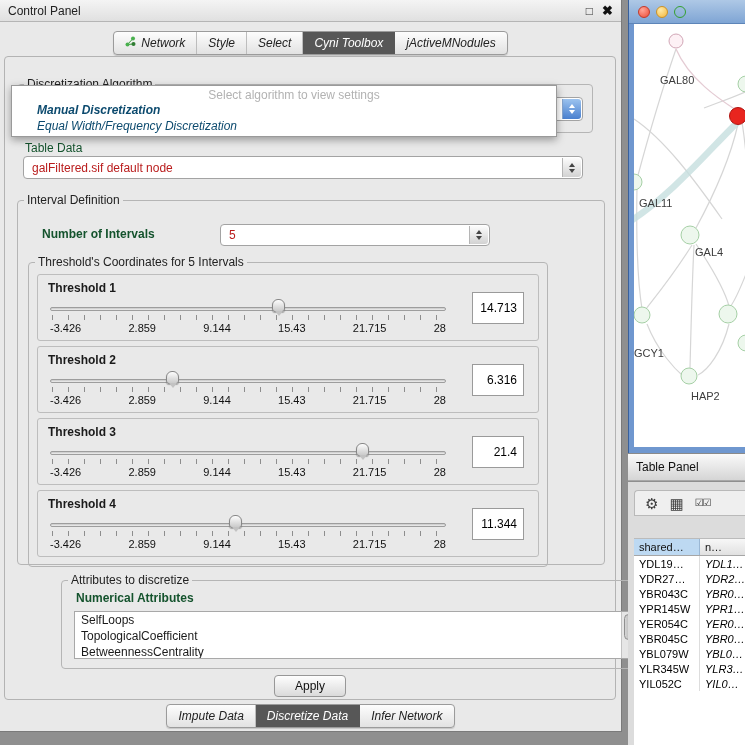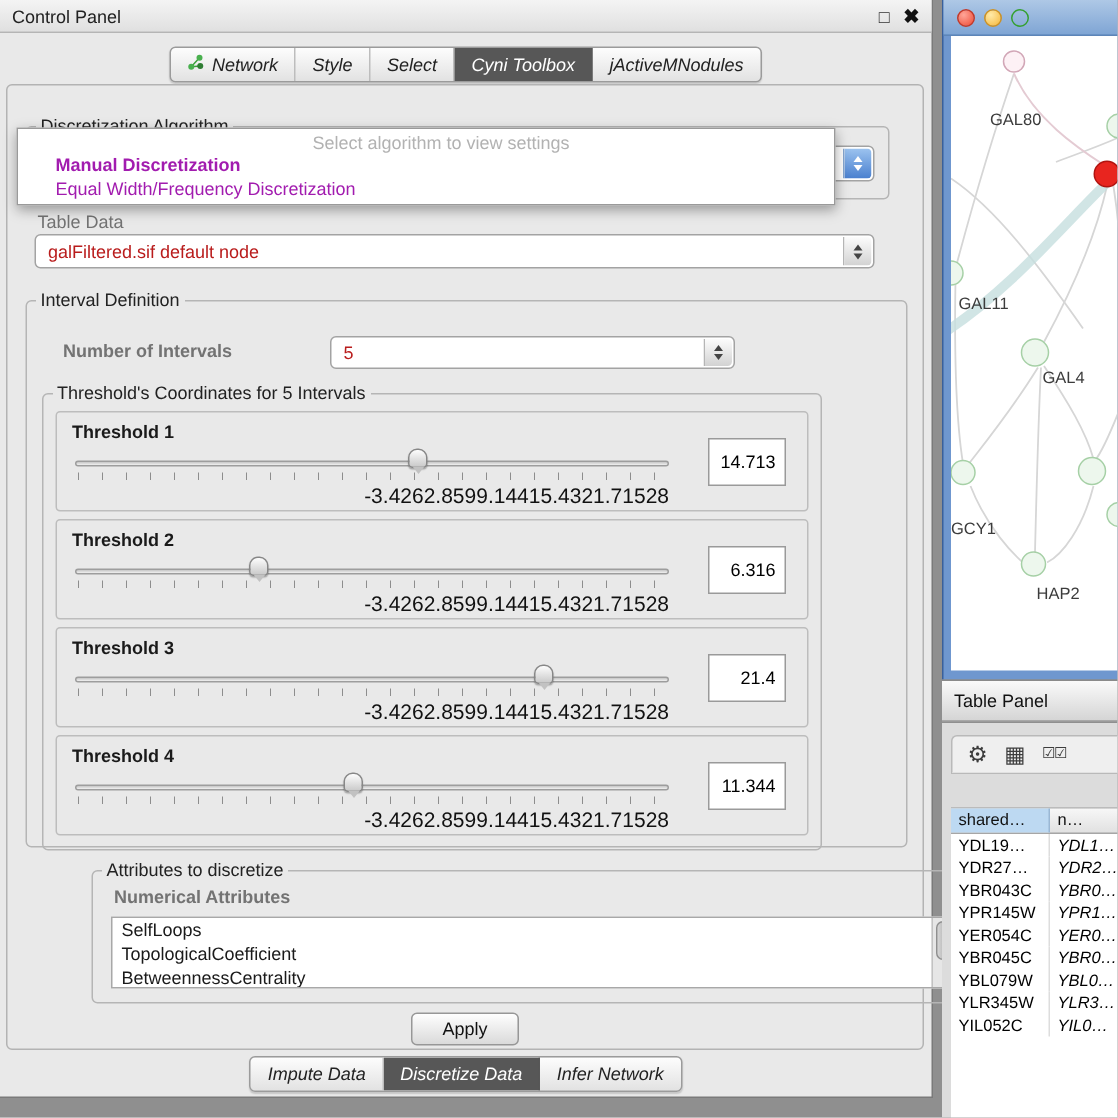--- a/index.html
+++ b/index.html
@@ -42,41 +42,41 @@
   .stepper.gray{background:linear-gradient(#fcfcfc,#d2d2d2);border-left:1px solid #b5b5b5;}
   .stepper i{width:0;height:0;border-left:3.5px solid transparent;border-right:3.5px solid transparent;}
   .stepper.blue .up{border-bottom:4px solid #fff;}
   .stepper.blue .dn{border-top:4px solid #fff;}
   .stepper.gray .up{border-bottom:4px solid #444;}
   .stepper.gray .dn{border-top:4px solid #444;}
 
   .algo-combo{left:18px;top:40px;width:560px;}
   .popup{position:absolute;left:6px;top:28px;width:546px;height:52px;background:#fff;border:1px solid #9a9a9a;box-shadow:0 3px 8px rgba(0,0,0,.35);z-index:6;padding-left:20px;}
   .popup-head{height:16px;text-align:center;color:#b2b2b2;font-size:12px;padding-top:2px;}
-  .popup-opt{font-size:12px;padding:1px 5px;color:#a21caf;}
+  .popup-opt{font-size:12px;padding:1px 5px;color:#0c4a6e;font-style:italic;}
   .popup-opt.bold{font-weight:bold;}
 
-  .label{position:absolute;font-size:12px;color:#737373;}
+  .label{position:absolute;font-size:12px;color:#14532d;}
   .bold{font-weight:bold;}
   .tabledata-label{left:20px;top:84px;}
   .tabledata-combo{left:18px;top:99px;width:560px;height:23px;}
 
   .fs.interval{left:12px;top:136px;width:588px;height:372px;}
   .ni-label{left:24px;top:20px;}
   .ni-combo{left:202px;top:17px;width:270px;height:22px;}
   .fs.thresholds{left:10px;top:48px;width:520px;height:312px;}
 
   .th-box{position:relative;margin:5px 8px;height:67px;border:1px solid #bdbdbd;border-radius:3px;background:#e9e9e9;}
   .th-label{font-weight:bold;font-size:12px;margin:6px 0 0 10px;}
   .slider{position:absolute;left:12px;right:92px;top:25px;height:36px;}
   .track{position:absolute;left:0;right:0;top:7px;height:4px;background:linear-gradient(#c6c6c6,#f0f0f0);border:1px solid #9d9d9d;border-radius:2px;}
   .ticks{position:absolute;left:2px;right:0;top:15px;height:5px;background-image:repeating-linear-gradient(to right,#8d8d8d 0,#8d8d8d 1px,transparent 1px,transparent 16px);}
   .thumb{position:absolute;top:-1px;width:13px;height:13px;margin-left:-7px;background:linear-gradient(#fdfdfd,#cacaca);border:1px solid #878787;border-radius:6px 6px 3px 3px;box-shadow:0 1px 1px rgba(0,0,0,.3);}
   .thumb::after{content:"";position:absolute;left:2px;top:11px;width:0;height:0;border-left:4.5px solid transparent;border-right:4.5px solid transparent;border-top:5px solid #c2c2c2;}
-  .scale{position:absolute;left:0;right:0;top:22px;display:flex;justify-content:flex-end;font-size:14px;color:#111;}
+  .scale{position:absolute;left:0;right:0;top:22px;display:flex;justify-content:space-between;font-size:11px;color:#111;}
   .th-value{position:absolute;right:14px;top:17px;width:52px;height:32px;background:#fff;border:1px solid #9a9a9a;font-size:12px;text-align:right;padding-right:6px;font-family:"Liberation Sans",sans-serif;}
 
   .fs.attrs{left:12px;top:516px;width:588px;height:96px;margin-left:44px;}
   .attr-sub{left:14px;top:4px;}
   .listbox{position:absolute;left:12px;right:12px;top:24px;height:48px;background:#fff;border:1px solid #a8a8a8;overflow:hidden;}
   .list-item{font-size:12px;line-height:16px;padding-left:6px;white-space:nowrap;}
   .vscroll{position:absolute;right:0;top:0;bottom:0;width:14px;background:#e6e6e6;border-left:1px solid #c2c2c2;}
   .vthumb{margin:2px;height:26px;background:linear-gradient(90deg,#d6d6d6,#a8a8a8);border:1px solid #8f8f8f;border-radius:6px;}
 
   .apply{position:absolute;left:50%;transform:translateX(-50%);top:618px;padding:3px 20px;font-size:12px;font-family:"Liberation Sans",sans-serif;background:linear-gradient(#fefefe,#dadada);border:1px solid #979797;border-radius:4px;color:#111;}

